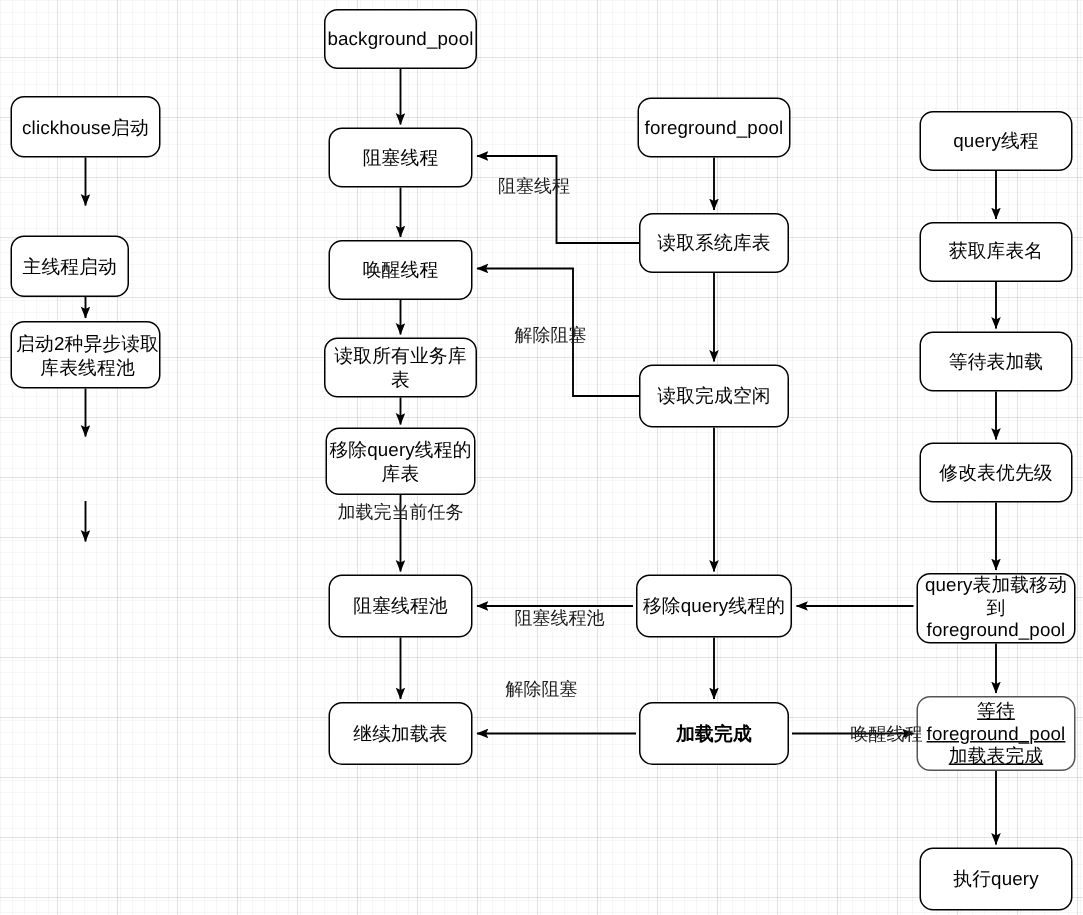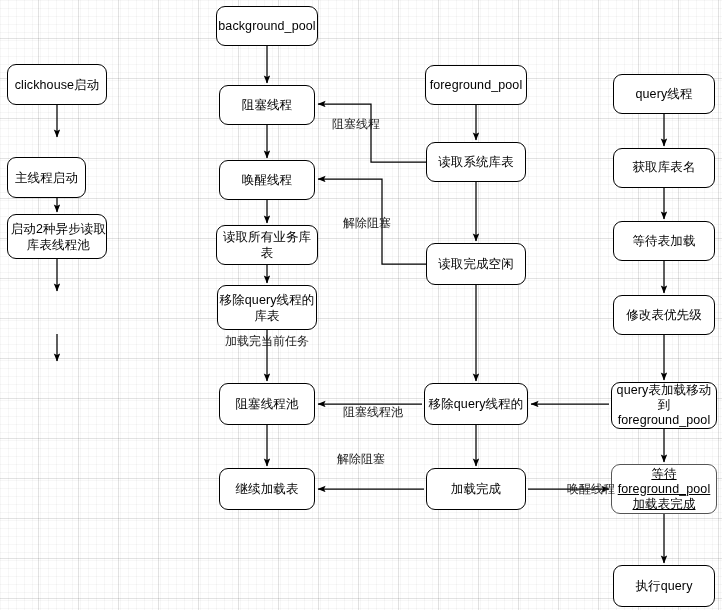--- a/index.html
+++ b/index.html
@@ -139,21 +139,21 @@
     </div>
   <div class="node" style="left:426px;top:142px;width:100px;height:40px;">
       <span>读取系统库表</span>
     </div>
   <div class="node" style="left:426px;top:243px;width:100px;height:42px;">
       <span>读取完成空闲</span>
     </div>
   <div class="node" style="left:424px;top:383px;width:104px;height:42px;">
       <span>移除query线程的</span>
     </div>
-  <div class="node" style="left:426px;top:468px;width:100px;height:42px;">
+  <div class="node" style="left:426px;top:468px;width:100px;height:42px;font-weight:bold;">
       <span>加载完成</span>
     </div>
 
   <div class="node" style="left:613px;top:74px;width:102px;height:40px;">
       <span>query线程</span>
     </div>
   <div class="node" style="left:613px;top:148px;width:102px;height:40px;font-family:Liberation Mono, monospace;">
       <span>获取库表名</span>
     </div>
   <div class="node" style="left:613px;top:221px;width:102px;height:40px;">

